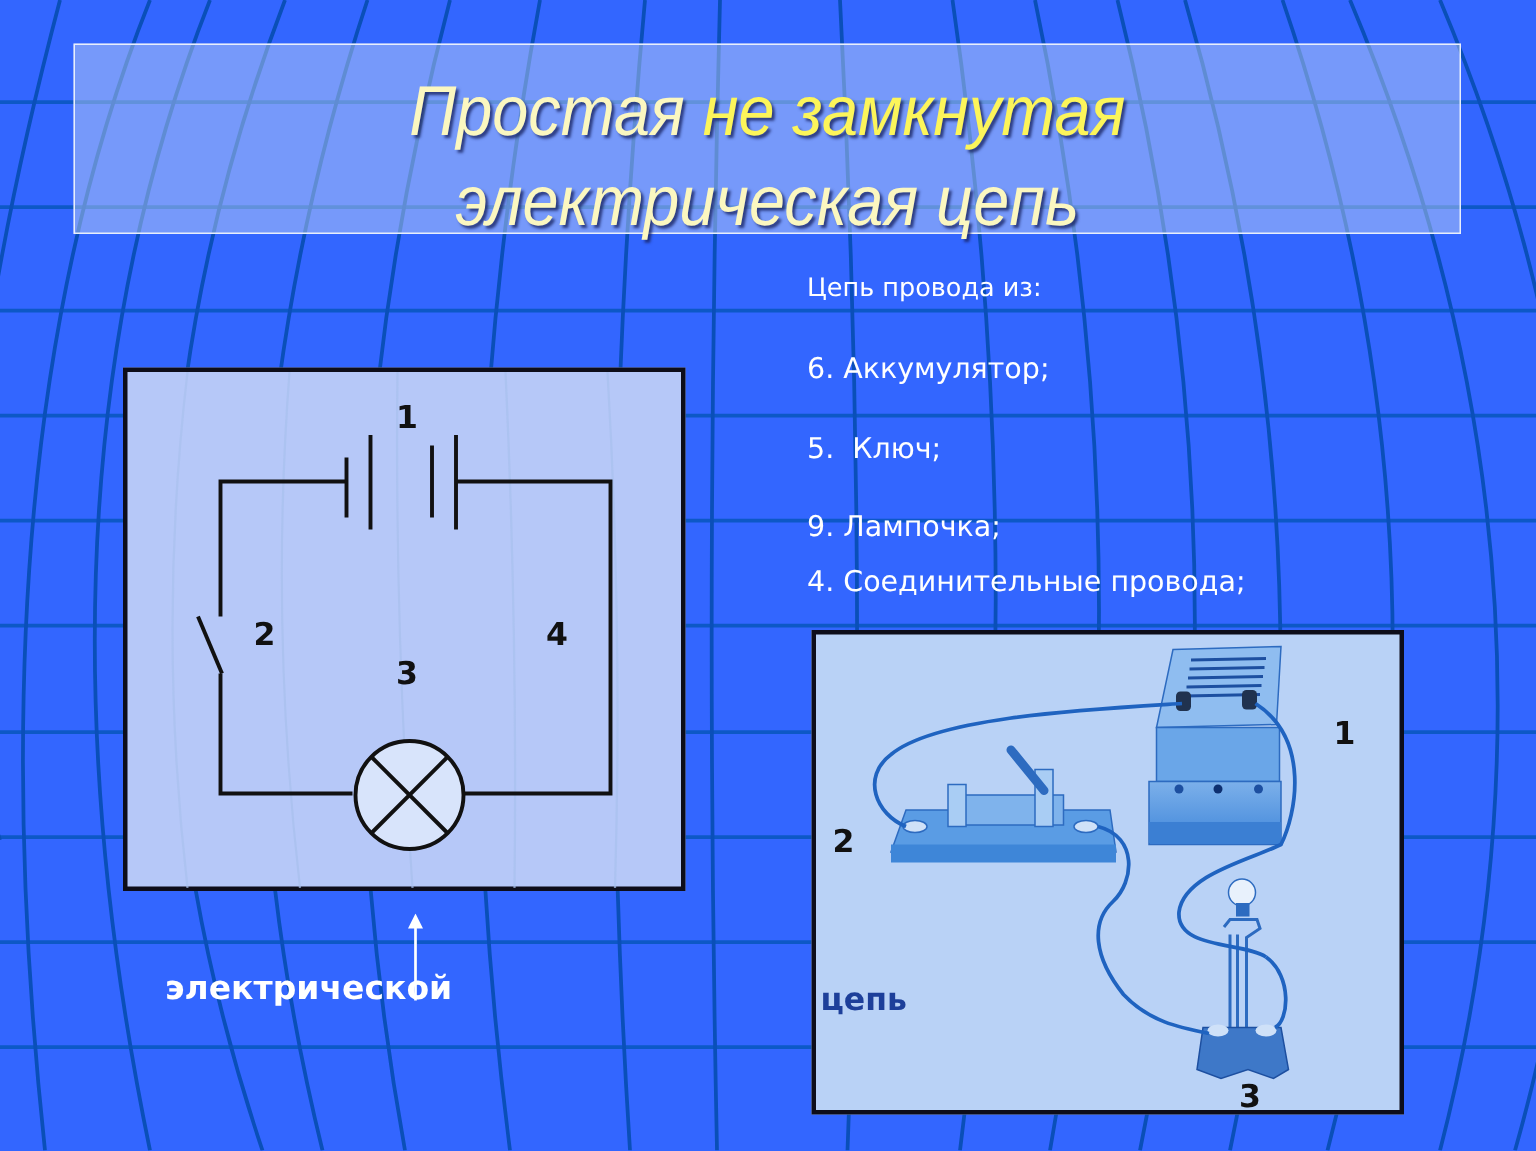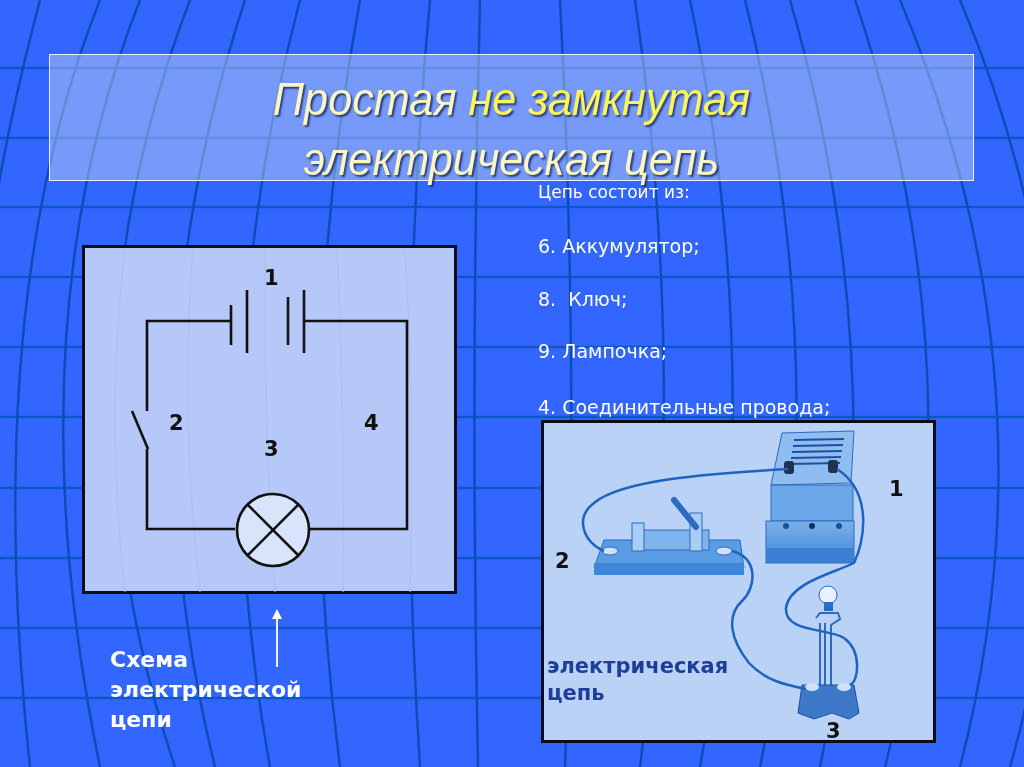--- a/index.html
+++ b/index.html
@@ -7,21 +7,20 @@
       width: 1024px; height: 767px; overflow: hidden; position: relative;
       background: #3366ff;
       font-family: "DejaVu Sans", sans-serif;
     }
     #bg-grid { position: absolute; left: 0; top: 0; width: 1024px; height: 767px; }
     .title-box {
       position: absolute; left: 49px; top: 29px; width: 925px; height: 127px;
       background: rgba(200, 215, 245, 0.45);
       border: 1.5px solid #e8eefc;
       box-sizing: border-box;
-      margin-top: 25px;
     }
     .title-line {
       position: absolute; left: 0; width: 100%; text-align: center;
       font-family: "Liberation Sans", sans-serif;
       font-style: italic; font-size: 47px; letter-spacing: 0px;
       transform: scaleX(0.92);
       text-shadow: 2px 2px 2px rgba(20, 30, 90, 0.75);
     }
     .t-pale { color: #fbf7c0; }
     .t-bright { color: #fcf55a; }
@@ -104,25 +103,25 @@
 
 <div class="title-box">
   <div class="title-line title-line-1">
     <span class="t-pale">Простая</span>
     <span class="t-bright">не замкнутая</span>
   </div>
   <div class="title-line title-line-2 t-pale">электрическая цепь</div>
 </div>
 
 <div class="list">
-  <div class="intro">Цепь состоит из:</div>
+  <div class="intro">Цепь провода из:</div>
   <div class="item" style="top:53px">6. Аккумулятор;</div>
-  <div class="item" style="top:106px">8.  Ключ;</div>
+  <div class="item" style="top:106px">5.  Ключ;</div>
   <div class="item" style="top:158px">9. Лампочка;</div>
-  <div class="item" style="top:214px">4. Соединительные провода;</div>
+  <div class="item" style="top:195px">4. Соединительные провода;</div>
 </div>
 
 <div class="diagram-box">
   <svg id="diagram-svg" width="370" height="344" viewBox="0 0 370 344">
     <g stroke="#a9c0ee" stroke-width="1.5" fill="none" opacity="0.7">
       <path d="M 40 0 Q 20 170 40 344"></path>
       <path d="M 108 0 Q 95 170 115 344"></path>
       <path d="M 180 0 Q 178 170 190 344"></path>
       <path d="M 252 0 Q 260 170 258 344"></path>
       <path d="M 320 0 Q 330 170 325 344"></path>
@@ -154,23 +153,21 @@
   <div class="diag-label" style="left:179px; top:189px">3</div>
   <div class="diag-label" style="left:279px; top:163px">4</div>
 </div>
 
 <svg class="arrow-up" width="14" height="60" viewBox="0 0 14 60">
   <line x1="7" y1="6" x2="7" y2="58" stroke="#ffffff" stroke-width="1.8"></line>
   <polygon points="7,0 2,10 12,10" fill="#ffffff"></polygon>
 </svg>
 
 <div class="caption">
-  <div>Схема</div>
   <div>электрической</div>
-  <div>цепи</div>
 </div>
 
 <div class="photo-box">
   <svg id="photo-svg" width="390" height="318" viewBox="0 0 390 318">
     <defs>
       <linearGradient id="boxg" x1="0" y1="0" x2="0" y2="1">
         <stop offset="0" stop-color="#7cb0ea"></stop>
         <stop offset="1" stop-color="#3f86da"></stop>
       </linearGradient>
     </defs>
@@ -220,16 +217,15 @@
       <path d="M 244 46 C 180 50 80 55 50 80 C 30 95 40 120 60 128"></path>
       <path d="M 188 128 C 215 135 212 165 198 178 C 183 192 185 215 205 240 C 222 258 242 262 262 266"></path>
       <path d="M 293 46 C 330 70 320 120 310 140 C 290 150 245 160 242 185 C 240 210 285 205 300 215"></path>
       <path d="M 300 215 C 318 228 315 258 306 262"></path>
     </g>
   </svg>
   <div class="photo-label" style="left:345px; top:54px">1</div>
   <div class="photo-label" style="left:11px; top:126px">2</div>
   <div class="photo-label" style="left:282px; top:296px">3</div>
   <div class="photo-caption">
-    <div>электрическая</div>
     <div>цепь</div>
   </div>
 </div>
 
 </body></html>

